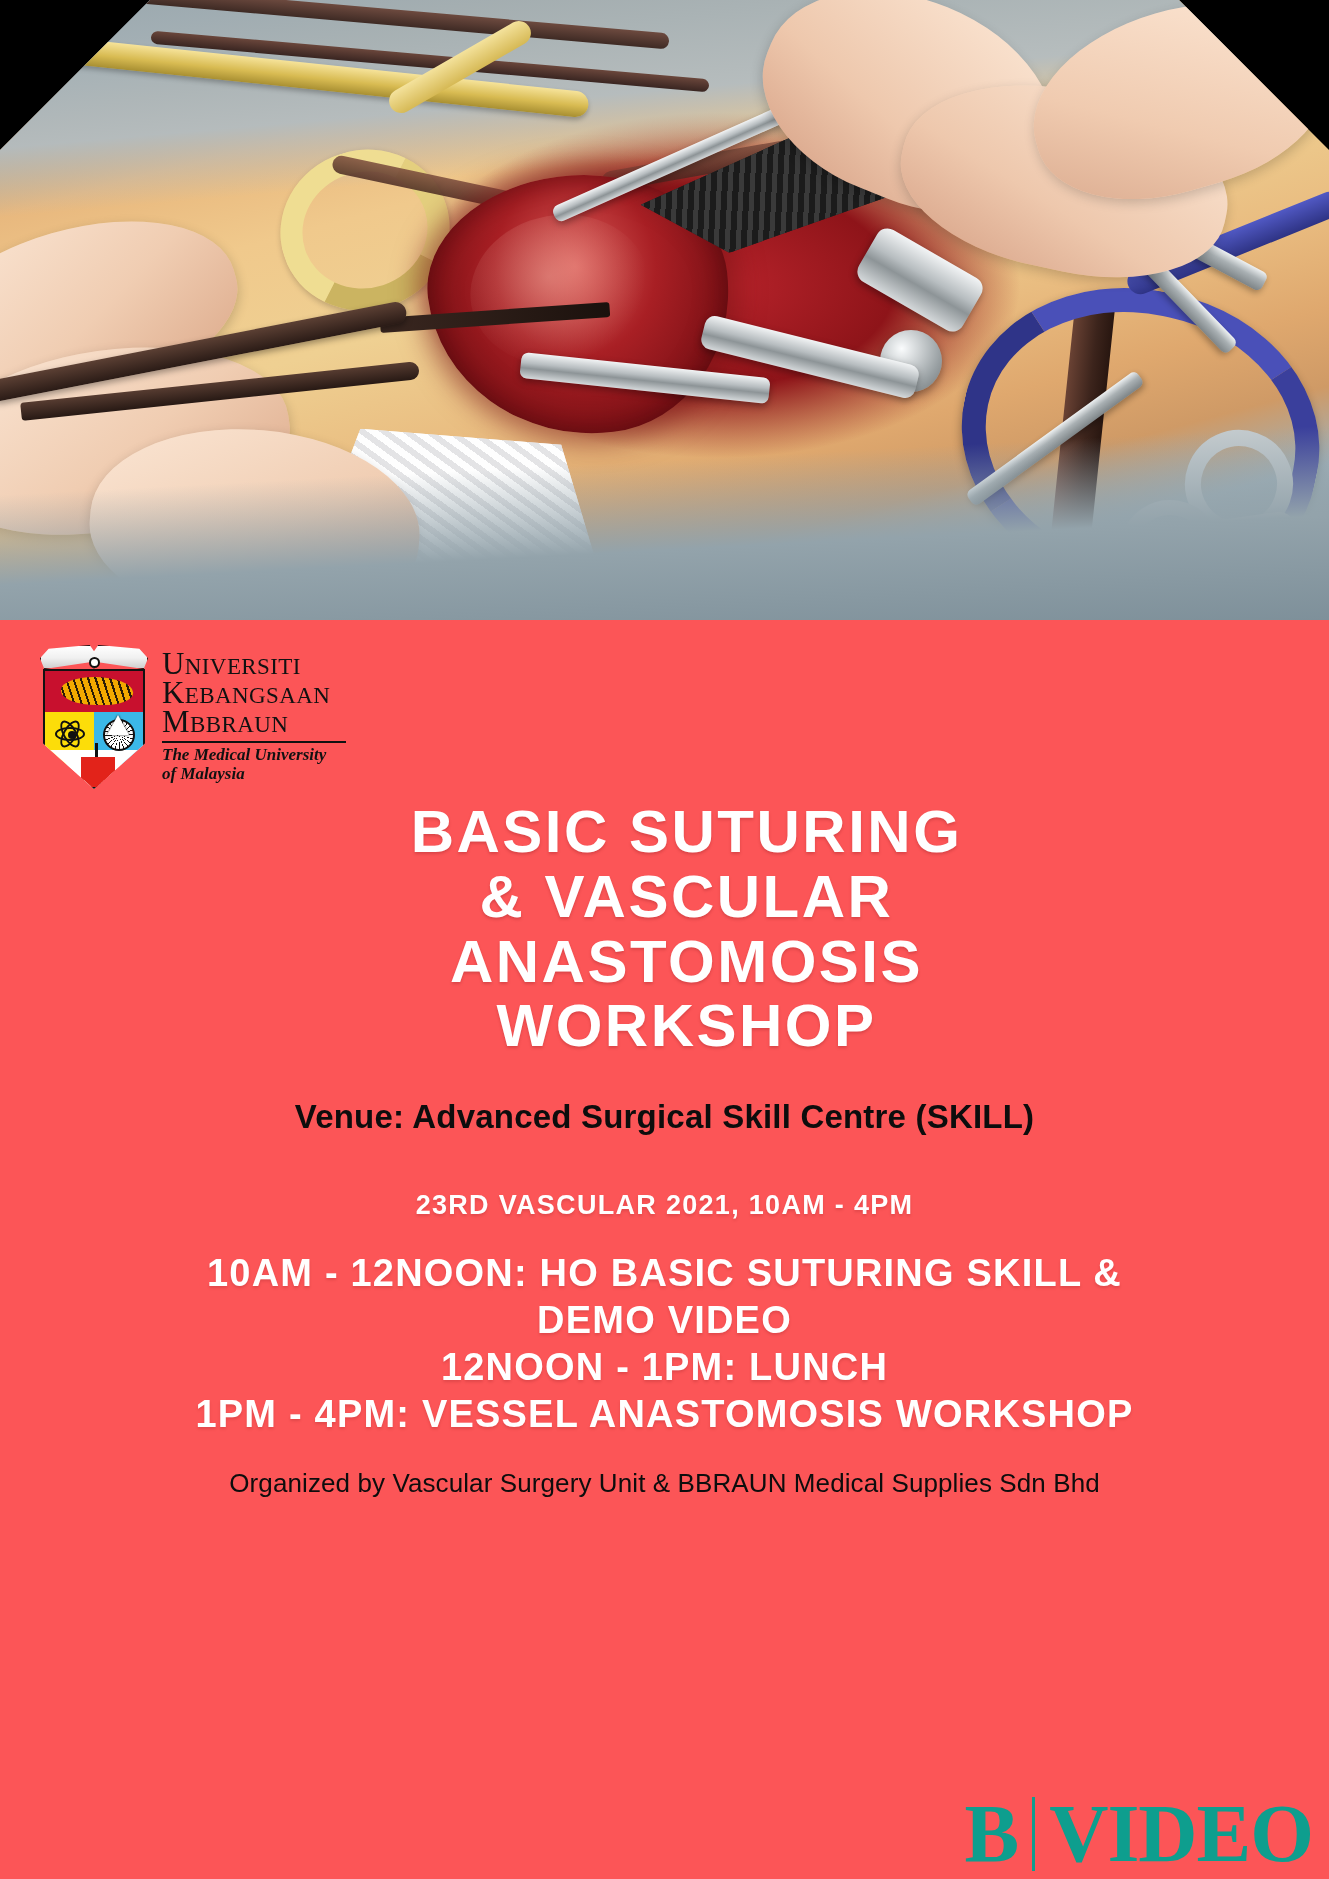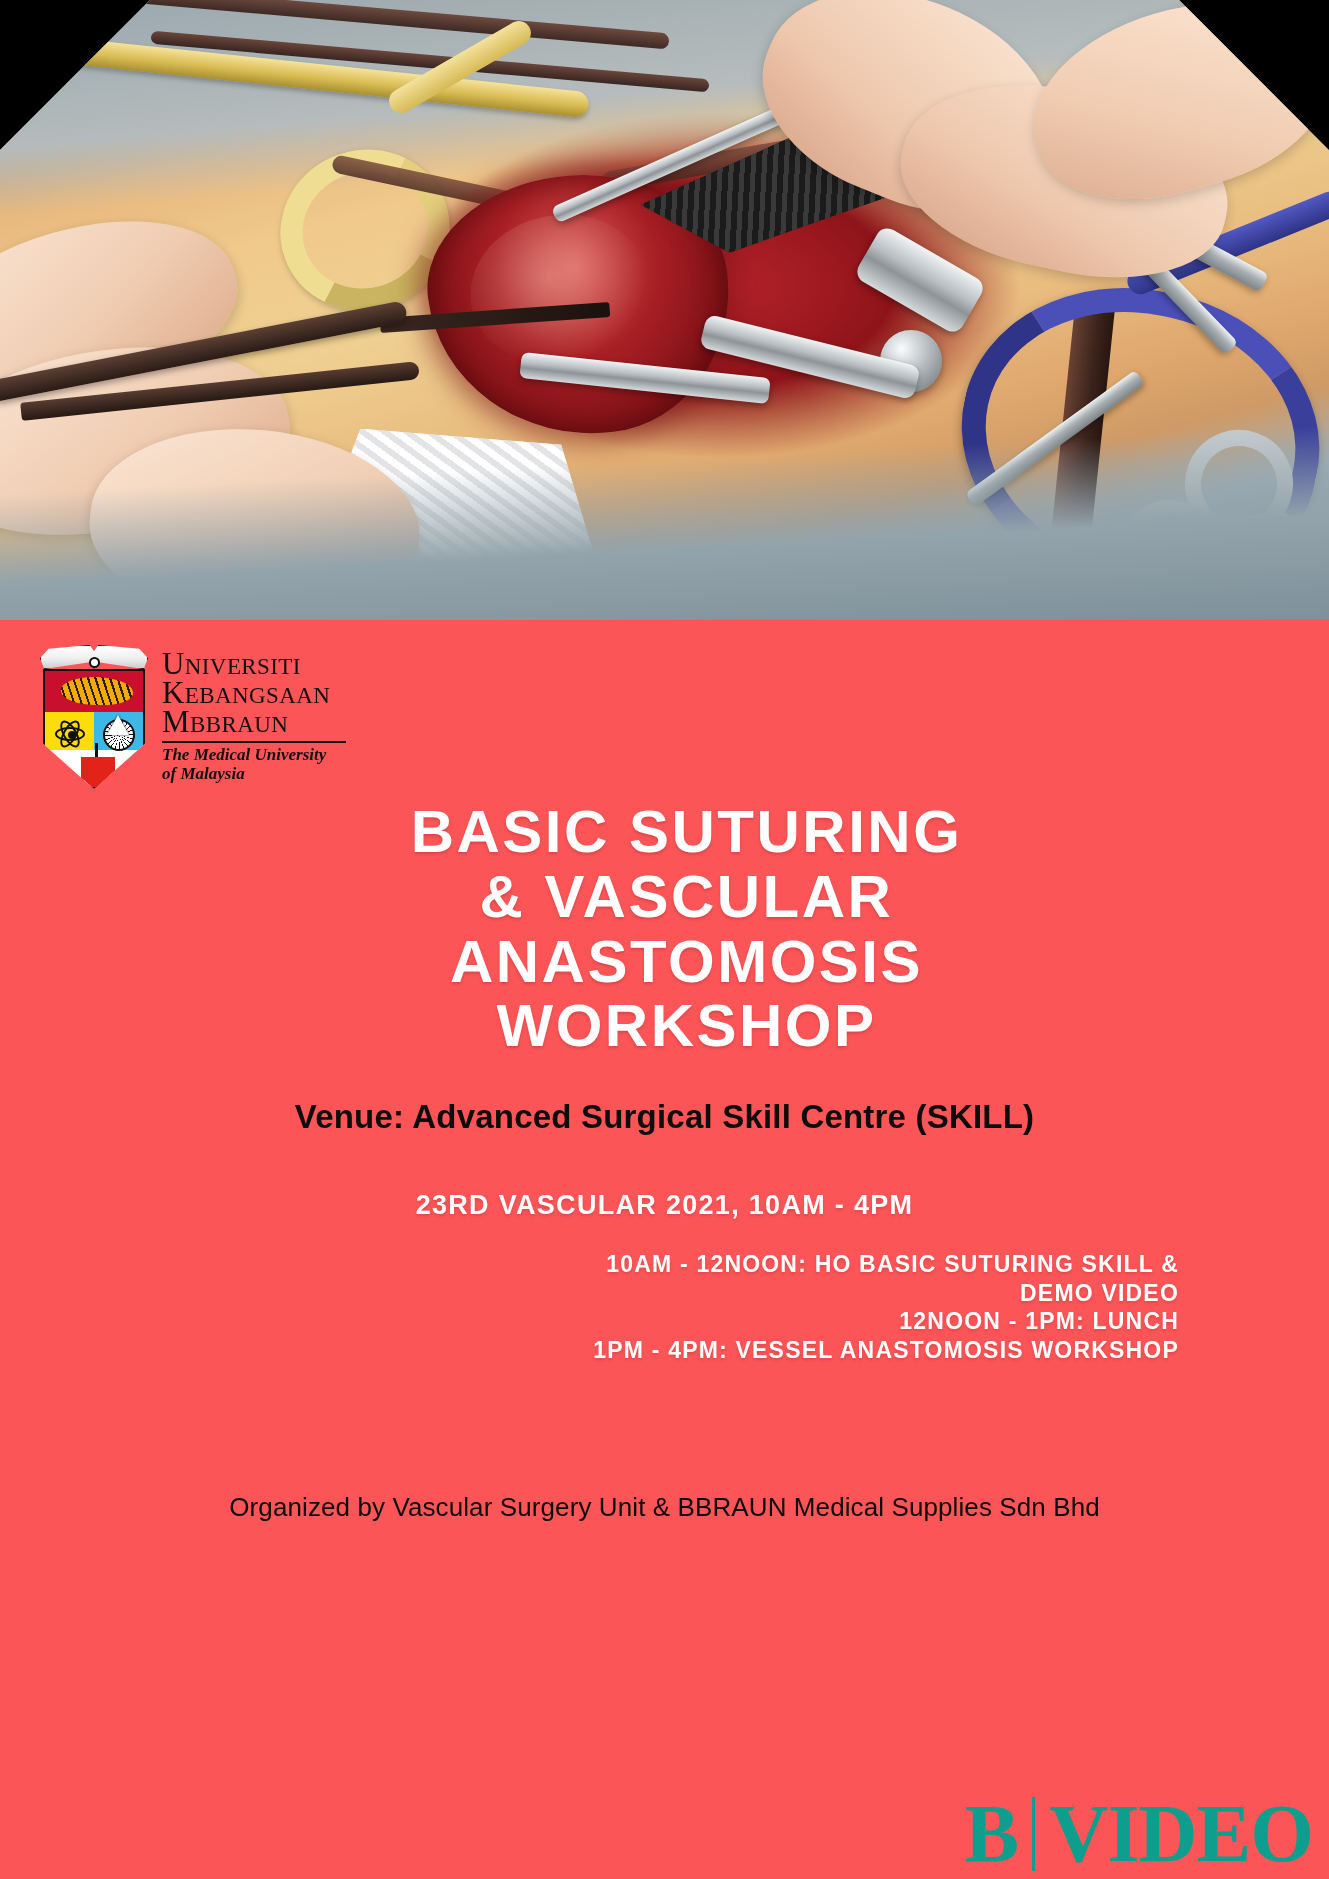--- a/index.html
+++ b/index.html
@@ -299,31 +299,31 @@
     font-weight:bold; font-size:33px; letter-spacing:.2px;
   }
   .date-line {
     position:absolute; left:0; right:0; top:570px;
     text-align:center; color:#fff;
     font-weight:bold; font-size:27px; letter-spacing:1.3px;
     text-shadow:0 2px 3px rgba(120,20,25,.2);
   }
   .schedule {
     position:absolute; left:0; right:0; top:630px;
-    text-align:right; color:#fff;
-    font-weight:bold; font-size:23px; line-height:1.24; letter-spacing:1.2px;
+    text-align:center; color:#fff;
+    font-weight:bold; font-size:38px; line-height:1.24; letter-spacing:1.2px;
     padding:0 150px;
     text-shadow:0 2px 3px rgba(120,20,25,.2);
   }
   .schedule span { display:block; }
 
   .organized {
     position:absolute; left:0; right:0; top:848px;
     text-align:center; color:#0d0d0d;
-    font-size:26px; letter-spacing:.1px;margin-top:24px;
+    font-size:26px; letter-spacing:.1px;
   }
 
   
   .bbraun {
     position:absolute; right:16px; bottom:4px;
     display:flex; align-items:center; color:#0E9E8E;
     font-family:"Liberation Serif", serif; font-weight:bold;
     font-size:82px; line-height:1; letter-spacing:-1px;
   }
   .bbraun .b1 { padding-right:14px; }

